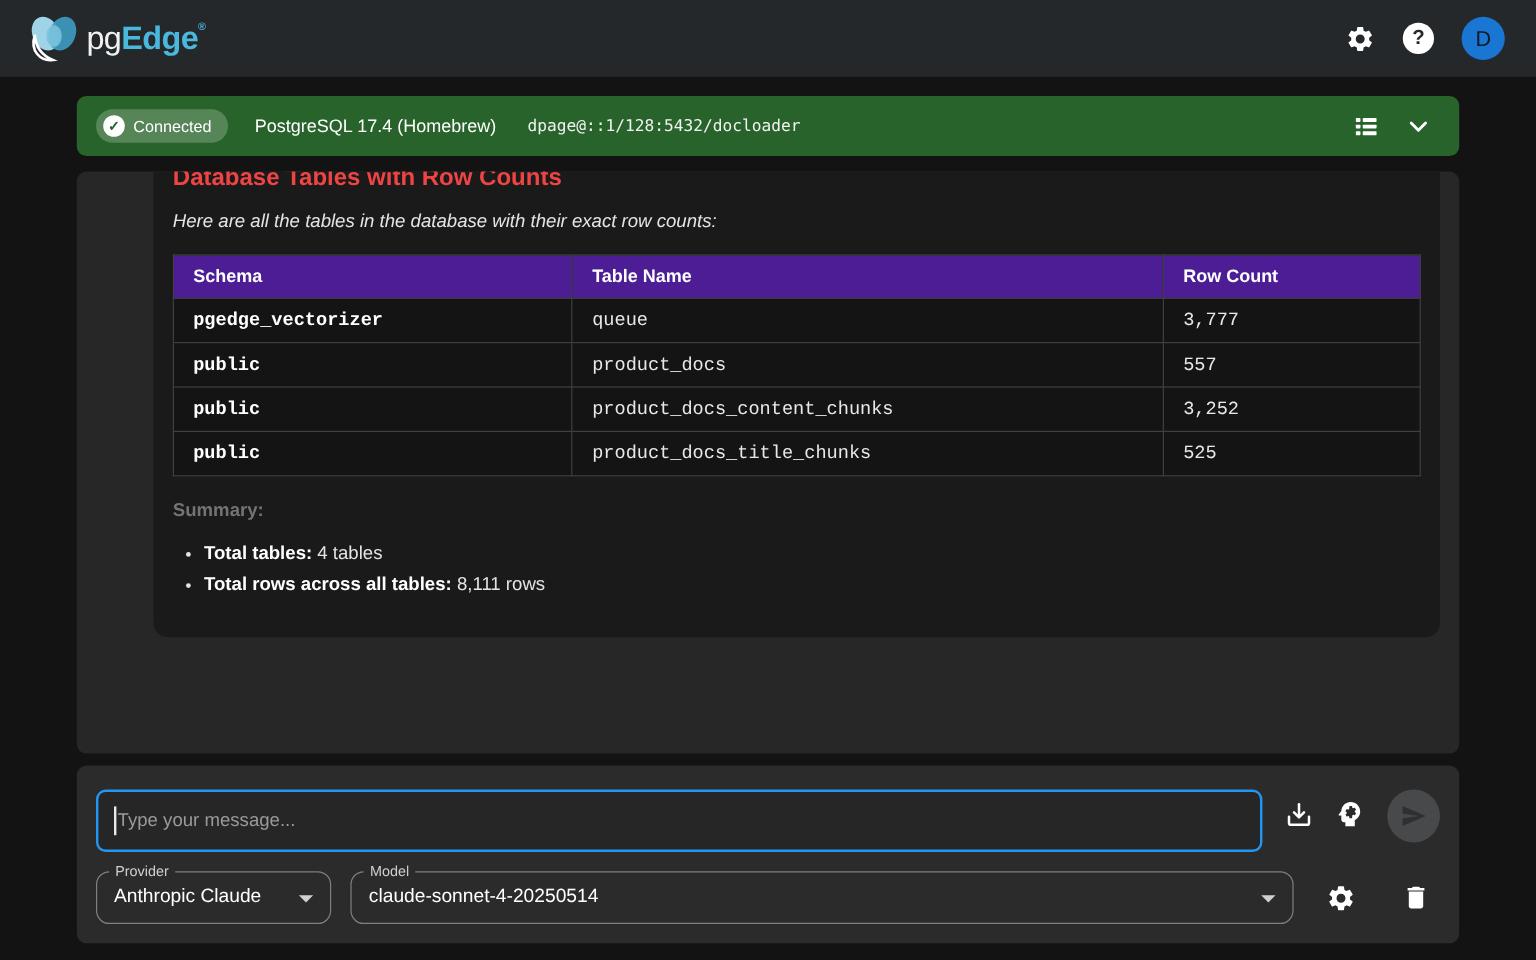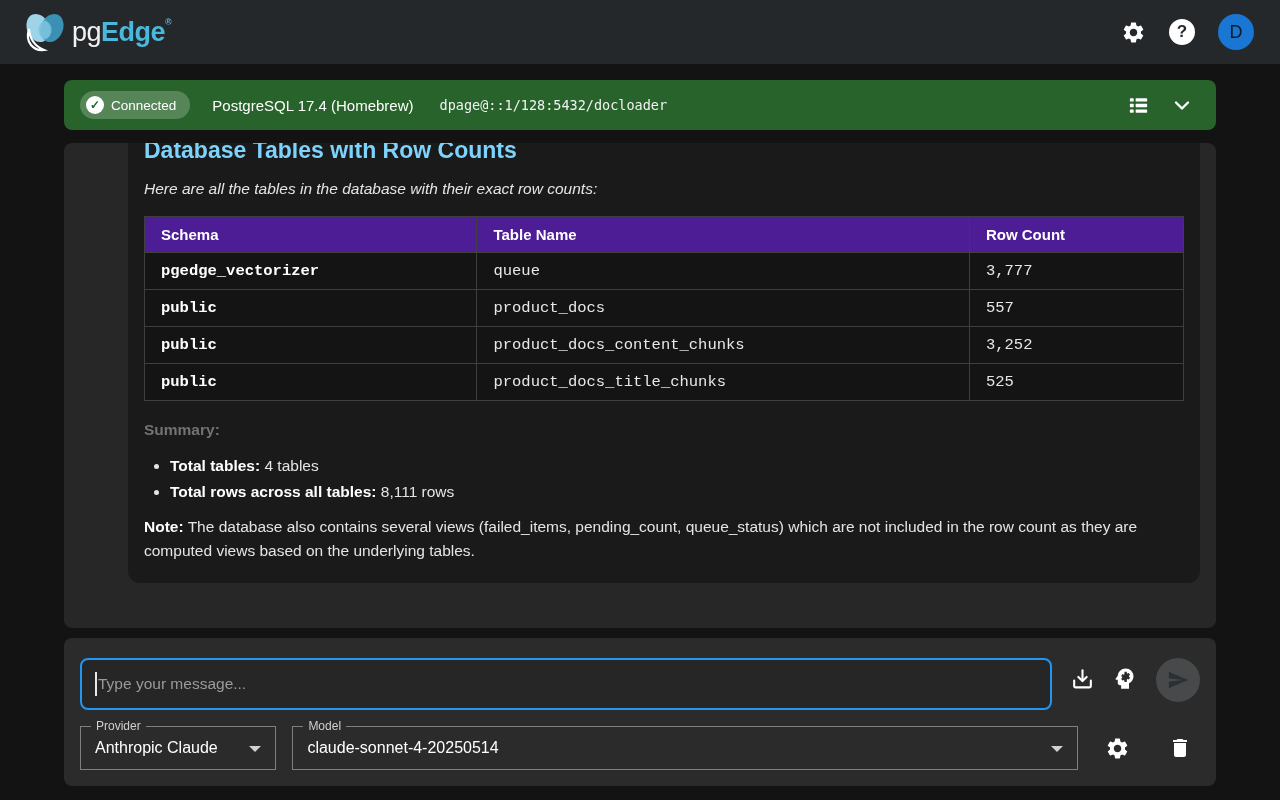--- a/index.html
+++ b/index.html
@@ -29,21 +29,21 @@
   .check-circle{width:18px; height:18px; border-radius:50%; background:#ffffff; color:#27632a; font-size:12px; font-weight:bold; display:flex; align-items:center; justify-content:center;}
   .conn-status{font-size:13.5px; color:#ffffff;}
   .conn-server{margin-left:22px; font-size:15px; color:#ffffff;}
   .conn-dsn{margin-left:26px; font-family:"DejaVu Sans Mono", monospace; font-size:13.5px; color:#f2f2f2;}
   .conn-right{margin-left:auto; display:flex; align-items:center; gap:20px;}
   .conn-icon-btn{background:none; border:none; cursor:pointer; display:flex; padding:0;}
 
   
   .chat-viewport{margin:13px 64px 0; height:485px; background:#272727; border-radius:8px; overflow:hidden; padding:0 16px;}
   .message-card{margin:-22px 0 0 48px; background:#1a1a1a; border-radius:12px; padding:16px 16px 20px;}
-  .msg-heading{font-size:23px; font-weight:bold; color:#7dd3fc; margin-bottom:16px;}
+  .msg-heading{font-size:20px; font-weight:bold; color:#ef4444; margin-bottom:16px;}
   .msg-intro{font-size:15.5px; color:#e4e4e4; margin-bottom:18px;font-style:italic;}
 
   table.db-table{width:100%; border-collapse:collapse; margin-bottom:20px;}
   .db-table th, .db-table td{border:1px solid #3f3f3f; padding:9px 16px; text-align:left;}
   .db-table th{background:#4c1d95; font-size:15px; font-weight:bold; color:#ffffff;}
   .db-table td{background:#141414; font-size:15.5px; color:#e8e8e8;font-family:Liberation Mono, monospace;}
   .db-table td.schema{font-weight:bold; color:#ffffff;}
   col.c-schema{width:32%;} col.c-table{width:47.4%;} col.c-count{width:20.6%;}
 
   .msg-summary{font-size:15.5px; font-weight:bold; color:#737373; margin-bottom:18px;}
@@ -58,21 +58,21 @@
   .composer-row1{display:flex; align-items:flex-start;}
   .input-wrap{flex:1; position:relative; height:52px;}
   .msg-input{width:100%; height:52px; background:#262626; border:2px solid var(--accent_blue,#2196f3); border-radius:8px; padding:0 16px; font-size:15.5px; font-family:"Liberation Sans", sans-serif; color:#ffffff; outline:none;}
   .msg-input::placeholder{color:#9a9a9a;}
   .caret{position:absolute; left:15px; top:14px; width:1.5px; height:24px; background:#e8e8e8;}
   .icon-btn{width:40px; height:40px; background:none; border:none; cursor:pointer; display:flex; align-items:center; justify-content:center; padding:0;}
   .dl-btn{margin-left:10px;} .ai-btn{margin-left:2px;}
   .send-btn{margin-left:12px; width:44px; height:44px; border-radius:50%; background:#47494b; border:none; display:flex; align-items:center; justify-content:center; cursor:pointer;}
 
   .composer-row2{display:flex; align-items:center; margin-top:16px;}
-  .select-field{position:relative; height:44px; border:1px solid #7f7f7f; border-radius:0; display:flex; align-items:center; padding:0 36px 0 14px; cursor:pointer;}
+  .select-field{position:relative; height:44px; border:1px solid #7f7f7f; border-radius:11px; display:flex; align-items:center; padding:0 36px 0 14px; cursor:pointer;}
   .select-provider{width:200px;}
   .select-model{width:804px; margin-left:16px;text-align:center;}
   .select-label{position:absolute; top:-8px; left:10px; font-size:12px; color:#cfcfcf; background:#2b2b2b; padding:0 5px;}
   .select-value{font-size:16px; color:#ffffff; white-space:nowrap; overflow:hidden;}
   .select-arrow{position:absolute; right:14px; top:50%; margin-top:-2px; width:0; height:0; border-left:6px solid transparent; border-right:6px solid transparent; border-top:6px solid #d0d0d0;}
   .gear-btn{margin-left:20px;} .trash-btn{margin-left:24px;}
 </style>
 </head>
 <body>
 
@@ -165,21 +165,20 @@
           <td>525</td>
         </tr>
       </tbody>
     </table>
 
     <p class="msg-summary">Summary:</p>
     <ul class="msg-bullets">
       <li><b>Total tables:</b><span> 4 tables</span></li>
       <li><b>Total rows across all tables:</b><span> 8,111 rows</span></li>
     </ul>
-    <p class="msg-note"><b>Note:</b><span> The database also contains several views (failed_items, pending_count, queue_status) which are not included in the row count as they are computed views based on the underlying tables.</span></p>
   </div>
 </div>
 
 <div class="composer">
   <div class="composer-row1">
     <div class="input-wrap">
       <input class="msg-input" type="text" placeholder="Type your message..." style="">
       <span class="caret"></span>
     </div>
     <button class="icon-btn dl-btn" title="Download">

